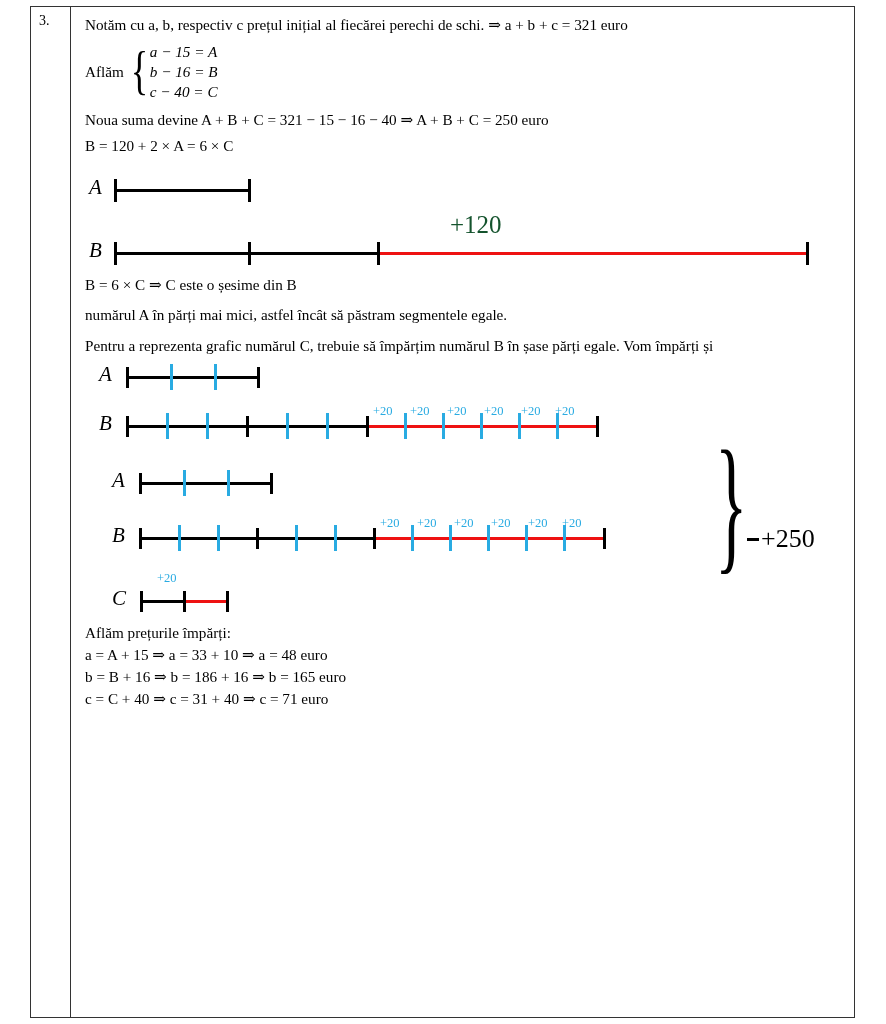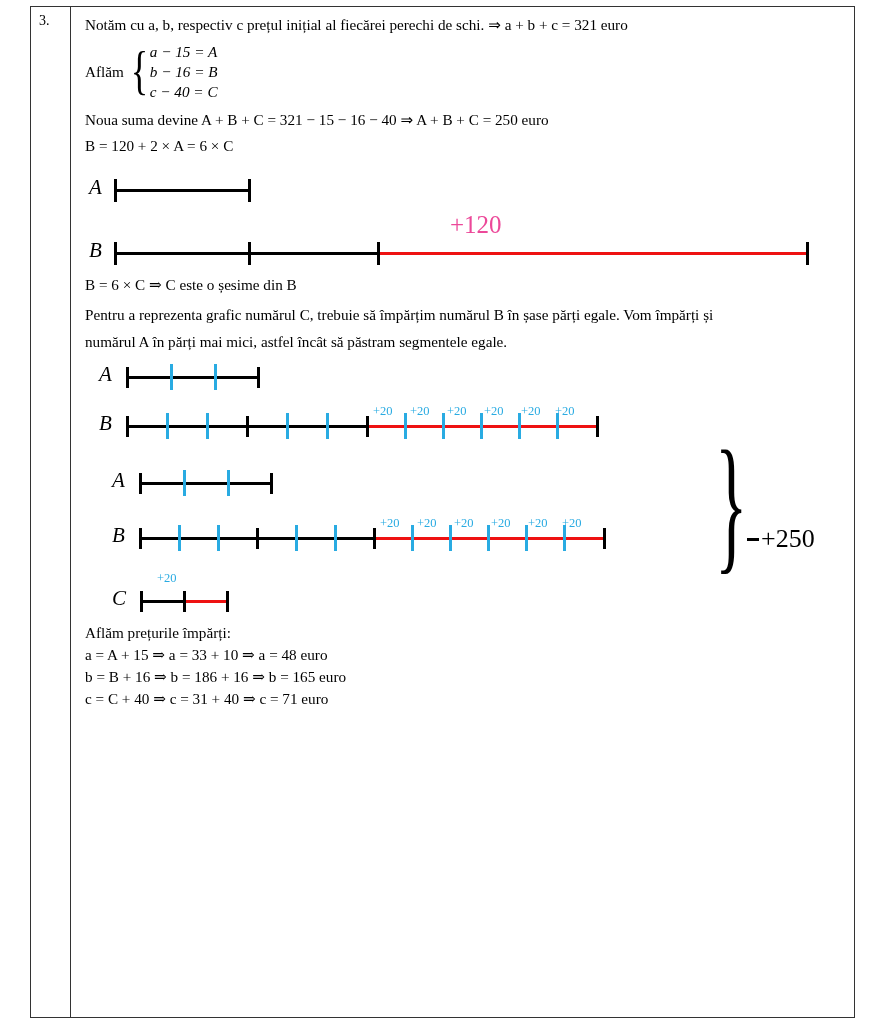--- a/index.html
+++ b/index.html
@@ -45,21 +45,21 @@
     box-sizing: border-box;
     padding: 8px 12px 0 14px;
   }
 
   
   .para {
     font-size: 15.2px;
     line-height: 1.35;
     margin: 0 0 10px 0;
   }
-  .para.tight { margin-bottom: 6px; font-family: Liberation Serif, serif; }
+  .para.tight { margin-bottom: 6px; }
   .mathline {
     font-size: 15.2px;
     line-height: 1.45;
     margin: 0;
     white-space: pre;
   }
   .mathblock { margin: 0 0 10px 0; }
   i, .it {
     font-style: italic;
     font-family: "Liberation Serif", "DejaVu Serif", serif;
@@ -106,21 +106,21 @@
   }
   .seg.red { background: #ee1111; }
   .tick {
     position: absolute;
     width: 3px;
     background: #000000;
   }
   .tick.blue { background: #29ABE2; width: 3px; }
   .lbl-red {
     position: absolute;
-    color: #ec4899;
+    color: #14532d;
     font-size: 25px;
     line-height: 1;
     font-family: "Liberation Serif", "DejaVu Serif", serif;
   }
   .lbl-blue {
     position: absolute;
     color: #29ABE2;
     font-size: 12.5px;
     line-height: 1;
     font-family: "Liberation Serif", "DejaVu Serif", serif;
@@ -192,22 +192,22 @@
         <div class="seg" style="left:30px; top:85px; width:265px;"></div>
         <div class="seg red" style="left:293px; top:85px; width:430px;"></div>
         <div class="tick" style="left:29px; top:75px; height:23px;"></div>
         <div class="tick" style="left:163px; top:75px; height:23px;"></div>
         <div class="tick" style="left:292px; top:75px; height:23px;"></div>
         <div class="tick" style="left:721px; top:75px; height:23px;"></div>
       </div>
 
       <p class="para">B = 6 × C ⇒ C este o șesime din B</p>
 
+      <p class="para">numărul A în părți mai mici, astfel încât să păstram segmentele egale.</p>
       <p class="para tight">Pentru a reprezenta grafic numărul C, trebuie să împărțim numărul B în șase părți egale. Vom împărți și</p>
-      <p class="para">numărul A în părți mai mici, astfel încât să păstram segmentele egale.</p>
 
       <div class="diagram" style="height:100px;">
 
         <span class="bar-label" style="left:14px; top:2px;">A</span>
         <div class="seg" style="left:42px; top:14px; width:133px;"></div>
         <div class="tick" style="left:41px; top:5px; height:21px;"></div>
         <div class="tick blue" style="left:85px; top:2px; height:26px;"></div>
         <div class="tick blue" style="left:129px; top:2px; height:26px;"></div>
         <div class="tick" style="left:172px; top:5px; height:21px;"></div>
 

